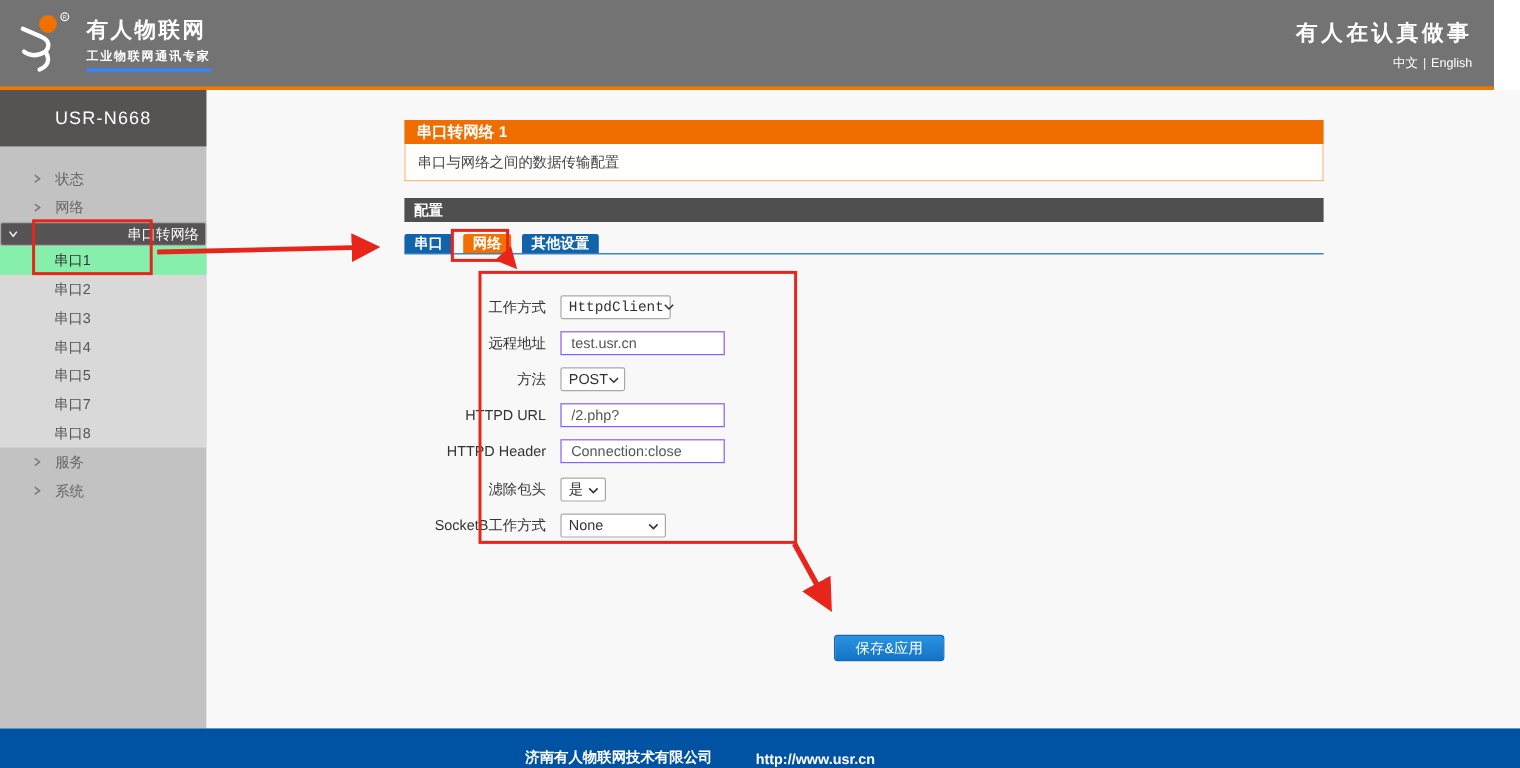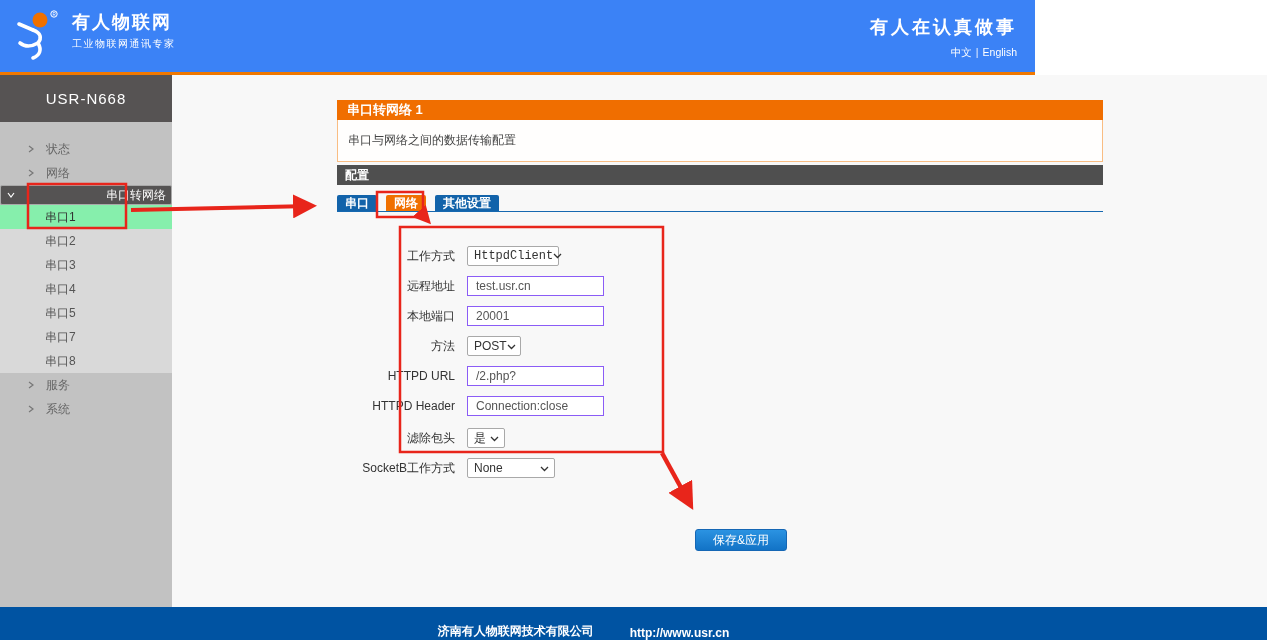--- a/index.html
+++ b/index.html
@@ -2,44 +2,44 @@
 <html><head>
 <meta charset="utf-8">
 <style>
   html,body{margin:0;padding:0;}
   body{
     width:1267px;height:640px;position:relative;overflow:hidden;
     font-family:"Liberation Sans","DejaVu Sans",sans-serif;
     background:#ffffff;
   }
   
-  .header{position:absolute;left:0;top:0;width:1035px;height:72px;background:#3b82f6;border-bottom:3px solid #f07800;}
+  .header{position:absolute;left:0;top:0;width:1245px;height:72px;background:#737373;border-bottom:3px solid #f07800;}
   .brand{position:absolute;left:14px;top:9px;display:flex;align-items:center;gap:10px;}
   .brand-text{color:#fff;}
   .brand-name{font-size:18px;font-weight:bold;letter-spacing:2px;line-height:1;}
-  .brand-tagline{font-size:10px;letter-spacing:1.5px;margin-top:6px;padding-bottom:3px;border-bottom:7px solid #3b82f6;display:inline-block;}
+  .brand-tagline{font-size:10px;letter-spacing:1.5px;margin-top:6px;padding-bottom:3px;border-bottom:3px solid #3b82f6;display:inline-block;font-weight:bold;}
   .header-right{position:absolute;right:18px;top:15px;text-align:right;color:#fff;}
   .slogan{font-size:18px;font-weight:bold;letter-spacing:3px;}
   .lang-row{margin-top:7px;font-size:10.5px;}
   .lang-row span{cursor:pointer;}
   .lang-sep{margin:0 4px;opacity:.9;}
   
   .main-bg{position:absolute;left:172px;top:75px;width:1095px;height:532px;background:#f8f8f8;}
   .sidebar{position:absolute;left:0;top:75px;width:172px;height:532px;background:#c2c2c2;}
   .side-head{height:47px;background:#565353;color:#fff;display:flex;align-items:center;justify-content:center;font-size:15px;letter-spacing:1px;}
   .menu{padding-top:15px;}
   .m-item{height:24px;display:flex;align-items:center;padding-left:27px;gap:11px;font-size:12px;color:#666;cursor:pointer;}
   .m-item.sel{height:20px;background:#555353;color:#fff;}
   .submenu{background:#d9d9d9;}
   .s-item{height:24px;display:flex;align-items:center;padding-left:45px;font-size:12px;color:#555;cursor:pointer;}
   .s-item.active{background:#86efac;color:#333;}
   .chev{display:flex;align-items:center;}
   
   .banner{position:absolute;left:337px;top:100px;width:766px;height:20px;background:#f06e00;color:#fff;font-size:13px;font-weight:bold;line-height:20px;padding-left:10px;box-sizing:border-box;}
-  .desc-box{position:absolute;left:337px;top:120px;width:766px;height:42px;background:#fffefd;border:1px solid #f9bd83;border-top:none;box-sizing:border-box;font-size:12px;color:#444;display:flex;align-items:center;padding-left:10px;}
+  .desc-box{position:absolute;left:337px;top:120px;width:766px;height:31px;background:#fffefd;border:1px solid #f9bd83;border-top:none;box-sizing:border-box;font-size:12px;color:#444;display:flex;align-items:center;padding-left:10px;}
   .section-bar{position:absolute;left:337px;top:165px;width:766px;height:20px;background:#4f4f4f;color:#fff;font-size:12px;font-weight:bold;line-height:20px;padding-left:8px;box-sizing:border-box;}
   .tabs{position:absolute;left:337px;top:195px;display:flex;gap:9px;}
   .tab{height:16px;line-height:16px;padding:0 8px;background:#1263aa;color:#fff;font-size:12px;font-weight:bold;border-radius:2px 2px 0 0;cursor:pointer;}
   .tab.active{background:#f07000;}
   .tab-line{position:absolute;left:337px;top:211px;width:766px;border-top:1px solid #1668b0;}
   
   .form-area{position:absolute;left:347px;top:241px;}
   .f-row{display:flex;align-items:center;height:30px;}
   .f-row.gap{margin-top:2px;}
   .f-label{width:108px;text-align:right;margin-right:12px;font-size:12px;color:#333;}
@@ -159,24 +159,20 @@
       <span><svg width="9" height="6" viewBox="0 0 9 6">
             <path d="M1 1 L4.5 4.5 L8 1" stroke="#333" fill="none" stroke-width="1.3"></path>
           </svg></span>
     </div>
   </div>
   <div class="f-row">
     <div class="f-label">远程地址</div>
     <input class="t-input" value="test.usr.cn" style="">
   </div>
   <div class="f-row">
-    <div class="f-label">本地端口</div>
-    <input class="t-input" value="20001" style="">
-  </div>
-  <div class="f-row">
     <div class="f-label">方法</div>
     <div class="sel w52">
       <span>POST</span>
       <span><svg width="9" height="6" viewBox="0 0 9 6">
             <path d="M1 1 L4.5 4.5 L8 1" stroke="#333" fill="none" stroke-width="1.3"></path>
           </svg></span>
     </div>
   </div>
   <div class="f-row">
     <div class="f-label">HTTPD URL</div>

